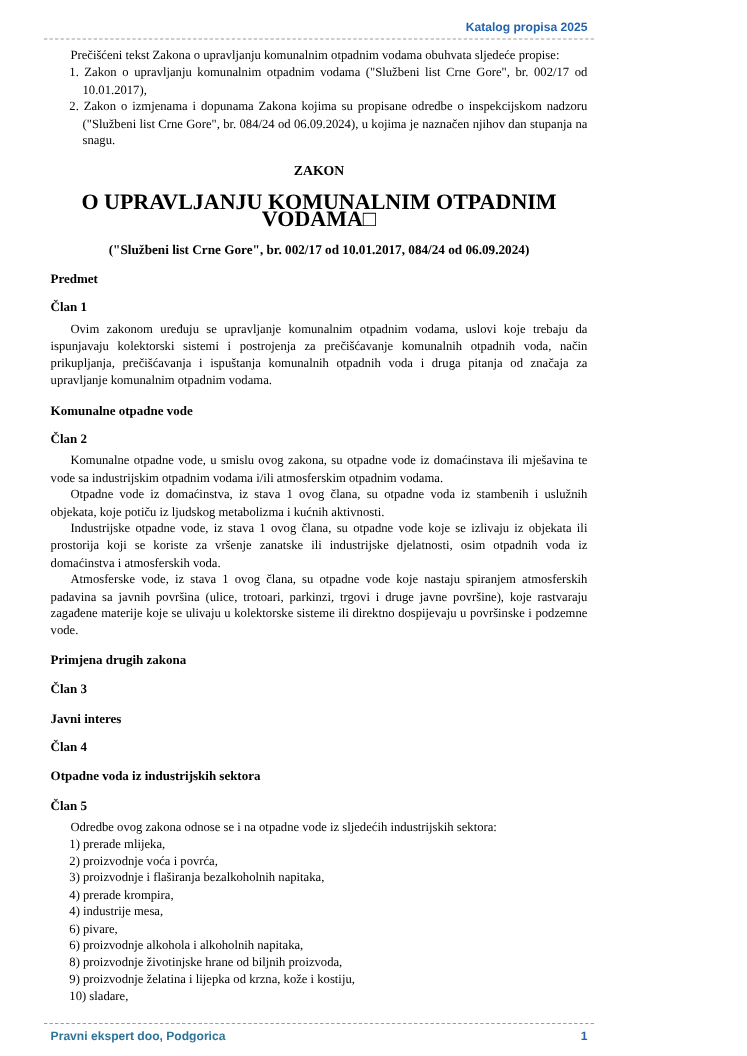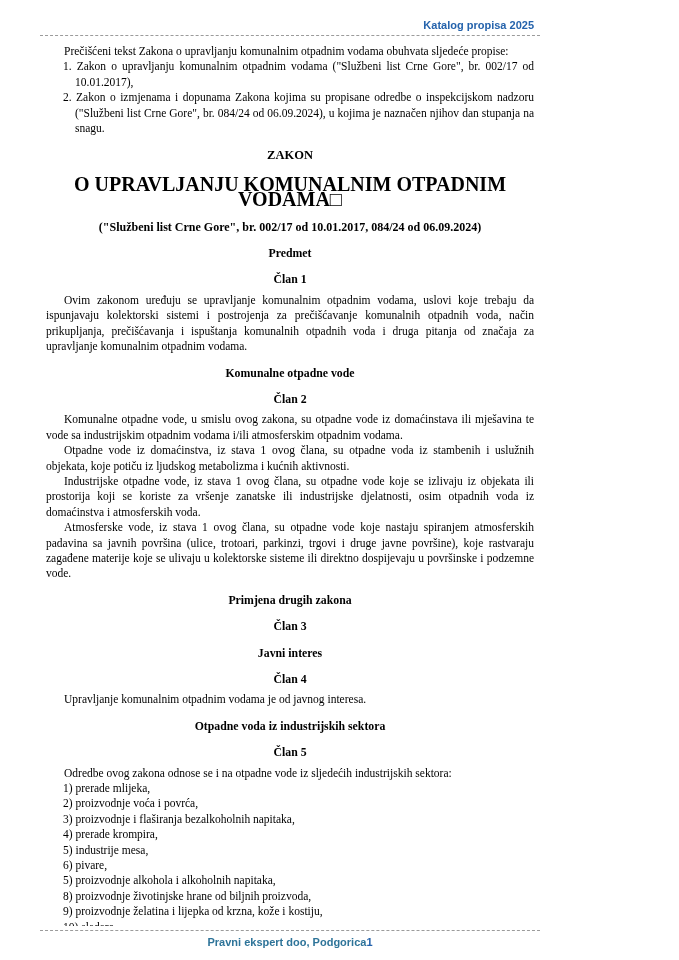--- a/index.html
+++ b/index.html
@@ -20,27 +20,27 @@
     flex: 1 1 auto; overflow: hidden; padding: 8px 6px 0;
     color: var(--text, #000000);
     font-family: "Liberation Serif", serif; font-size: 11.5px; line-height: 15.4px;
     text-align: justify;
   }
   .intro { margin: 0; text-indent: 18px; }
   .source-item { margin: 0; padding-left: 29px; text-indent: -12px; }
   .kicker { margin: 12px 0 0; font-size: 12.5px; font-weight: bold; text-align: center; text-indent: 0; }
   .law-title { margin: 13px 0 0; font-size: 20px; font-weight: bold; text-align: center; text-indent: 0; }
   .law-subtitle { margin: 12px 0 0; font-size: 12px; font-weight: bold; text-align: center; text-indent: 0; }
-  .sec-heading, .article-heading { margin: 11px 0 0; font-size: 11.8px; font-weight: bold; text-align: center; text-indent: 0; }
+  .sec-heading, .article-heading { margin: 11px 0 0; font-size: 11.8px; font-weight: bold; text-indent: 0; }
   .para { margin: 5px 0 0; text-indent: 18px; }
   .para + .para { margin-top: 0; }
   .sector-item { margin: 0; padding-left: 17px; text-align: left; }
   .page-footer { flex: 0 0 auto; margin-top: auto; }
   .footer-row {
-    display: flex; justify-content: center; align-items: baseline;
+    display: flex; justify-content: space-between; align-items: baseline;
     padding: 5px 6px 0;
     font-family: "Liberation Sans", sans-serif; font-size: 11px; font-weight: bold;
   }
   .publisher { color: var(--footer-accent, #2e7499); }
   .page-number { color: var(--page-number-accent, #2563ac); }
 </style>
 </head>
 <body>
 
 <div class="page">
@@ -68,32 +68,31 @@
     <p class="para">Komunalne otpadne vode, u smislu ovog zakona, su otpadne vode iz domaćinstava ili mješavina te vode sa industrijskim otpadnim vodama i/ili atmosferskim otpadnim vodama.</p>
     <p class="para">Otpadne vode iz domaćinstva, iz stava 1 ovog člana, su otpadne voda iz stambenih i uslužnih objekata, koje potiču iz ljudskog metabolizma i kućnih aktivnosti.</p>
     <p class="para">Industrijske otpadne vode, iz stava 1 ovog člana, su otpadne vode koje se izlivaju iz objekata ili prostorija koji se koriste za vršenje zanatske ili industrijske djelatnosti, osim otpadnih voda iz domaćinstva i atmosferskih voda.</p>
     <p class="para">Atmosferske vode, iz stava 1 ovog člana, su otpadne vode koje nastaju spiranjem atmosferskih padavina sa javnih površina (ulice, trotoari, parkinzi, trgovi i druge javne površine), koje rastvaraju zagađene materije koje se ulivaju u kolektorske sisteme ili direktno dospijevaju u površinske i podzemne vode.</p>
 
     <h4 class="sec-heading">Primjena drugih zakona</h4>
     <h4 class="article-heading">Član 3</h4>
 
     <h4 class="sec-heading">Javni interes</h4>
     <h4 class="article-heading">Član 4</h4>
-    <p class="para">Upravljanje komunalnim otpadnim vodama je od javnog interesa.</p>
 
     <h4 class="sec-heading">Otpadne voda iz industrijskih sektora</h4>
     <h4 class="article-heading">Član 5</h4>
     <p class="para">Odredbe ovog zakona odnose se i na otpadne vode iz sljedećih industrijskih sektora:</p>
     <p class="sector-item">1) prerade mlijeka,</p>
     <p class="sector-item">2) proizvodnje voća i povrća,</p>
     <p class="sector-item">3) proizvodnje i flaširanja bezalkoholnih napitaka,</p>
     <p class="sector-item">4) prerade krompira,</p>
-    <p class="sector-item">5) industrije mesa,</p>
+    <p class="sector-item">4) industrije mesa,</p>
     <p class="sector-item">6) pivare,</p>
-    <p class="sector-item">5) proizvodnje alkohola i alkoholnih napitaka,</p>
+    <p class="sector-item">6) proizvodnje alkohola i alkoholnih napitaka,</p>
     <p class="sector-item">8) proizvodnje životinjske hrane od biljnih proizvoda,</p>
     <p class="sector-item">9) proizvodnje želatina i lijepka od krzna, kože i kostiju,</p>
     <p class="sector-item">10) sladare,</p>
   </main>
 
   <footer class="page-footer">
     <div class="dashed-rule"></div>
     <div class="footer-row">
       <span class="publisher">Pravni ekspert doo, Podgorica</span>
       <span class="page-number">1</span>

